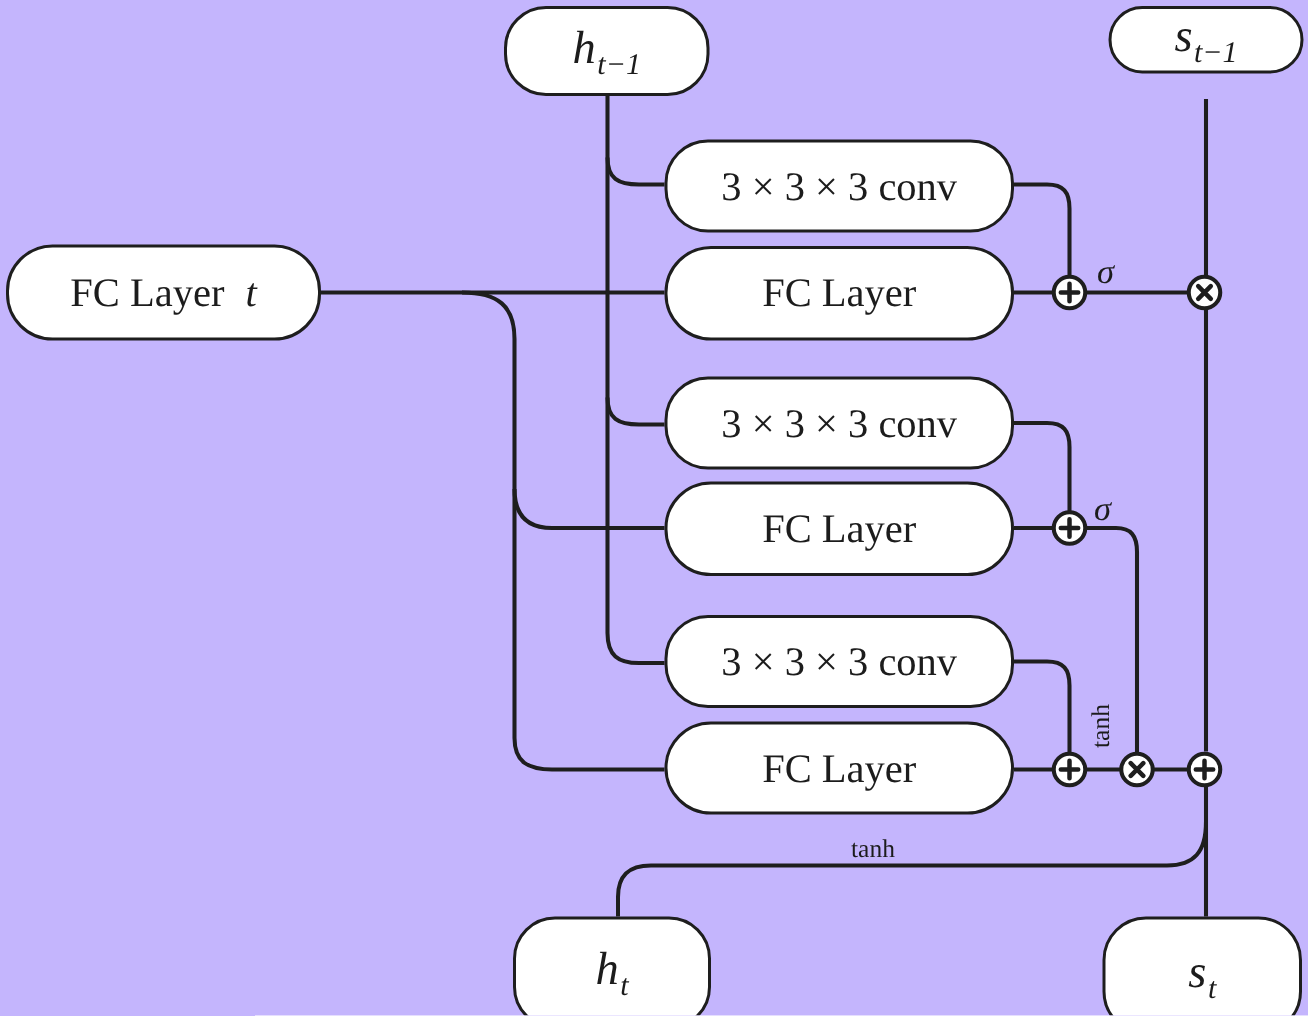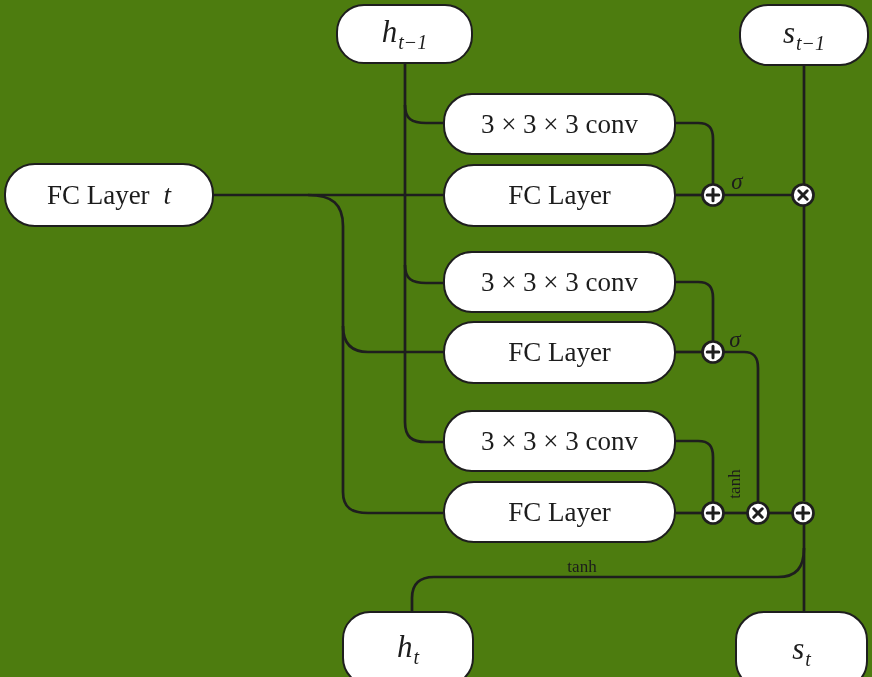--- a/index.html
+++ b/index.html
@@ -1,19 +1,19 @@
 <!DOCTYPE html>
 <html><head>
 <meta charset="utf-8">
 <style>
   html,body{margin:0;padding:0;background:#ffffff;}
   .canvas{
     position:relative;
     width:872px;height:677px;
-    background:#4d7c0f;
+    background:#c4b5fd;
     font-family:"Liberation Serif", serif;
     color:#1c1c1c;
     overflow:hidden;
   }
   .wires{position:absolute;left:0;top:0;z-index:1;}
   .node{
     position:absolute;box-sizing:border-box;
     background:#ffffff;
     border:2.8px solid #1e1e1e;
     display:flex;align-items:center;justify-content:center;
@@ -89,21 +89,21 @@
     <g>
       <circle cx="803" cy="513" r="10.5" fill="#ffffff"></circle>
       <path d="M797.2,513 H808.8 M803,507.2 V518.8" stroke-width="3" stroke-linecap="round"></path>
     </g>
   </svg>
 
   <div class="node" style="left:336px;top:4px;width:137px;height:60px;border-radius:28px;">
     <span><span class="math-base">h</span><span class="math-sub">t−1</span></span>
   </div>
 
-  <div class="node" style="left:739px;top:4px;width:130px;height:62px;border-radius:29px;">
+  <div class="node" style="left:739px;top:4px;width:130px;height:45px;border-radius:29px;">
     <span><span class="math-base">s</span><span class="math-sub">t−1</span></span>
   </div>
 
   <div class="node" style="left:4px;top:163px;width:210px;height:64px;border-radius:31px;">
     <span>FC Layer</span>
     <span class="fct-var">t</span>
   </div>
 
   <div class="node" style="left:443px;top:93px;width:233px;height:62px;border-radius:29px;">
     <span>3 × 3 × 3 conv</span>

